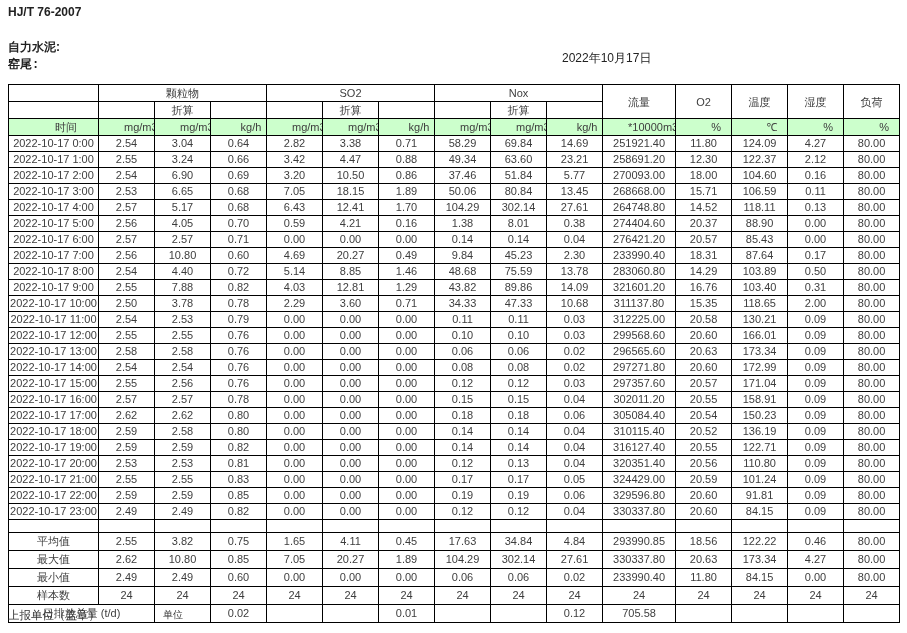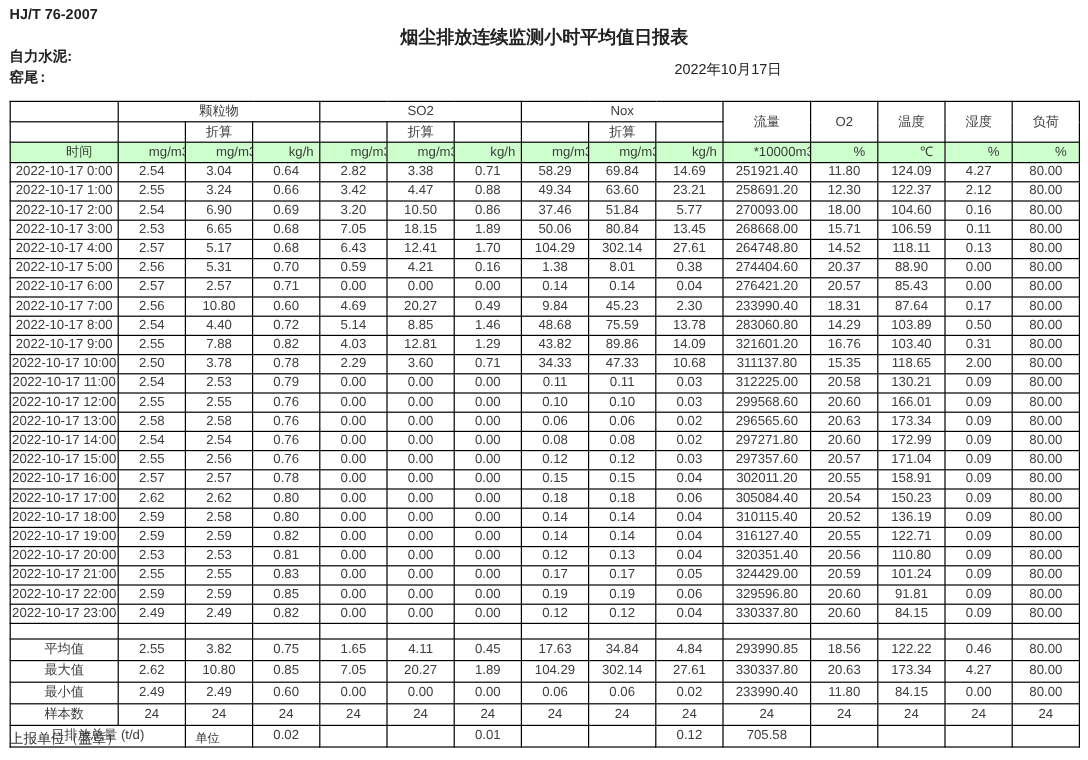--- a/index.html
+++ b/index.html
@@ -35,21 +35,20 @@
   .footer1 { position:absolute; left:8px;  top:591px; font-size:11.5px; color:#333;margin-top:41px; }
   .footer2 { position:absolute; left:8px;  top:608px; font-size:11.5px; color:#333; }
   .footer2-unit { position:absolute; left:163px; top:608px; font-size:10px; color:#333; }
 </style>
 </head>
 <body>
 
 <div class="page">
 
   <div class="std">HJ/T 76-2007</div>
-  <div class="title">烟尘排放连续监测小时平均值日报表</div>
   <div class="company">自力水泥:</div>
   <div class="loc">窑尾:</div>
   <div class="date">2022年10月17日</div>
 
   <table class="report">
     <colgroup>
       <col style="width:90px">
       <col style="width:56px">
         <col style="width:56px">
         <col style="width:56px">
@@ -189,21 +188,21 @@
           <td>27.61</td>
           <td>264748.80</td>
           <td class="o2">14.52</td>
           <td>118.11</td>
           <td>0.13</td>
           <td>80.00</td>
         </tr>
         <tr>
           <td class="time">2022-10-17 5:00</td>
           <td>2.56</td>
-          <td>5.31</td>
+          <td>4.05</td>
           <td>0.70</td>
           <td>0.59</td>
           <td>4.21</td>
           <td>0.16</td>
           <td>1.38</td>
           <td>8.01</td>
           <td>0.38</td>
           <td>274404.60</td>
           <td class="o2">20.37</td>
           <td>88.90</td>

